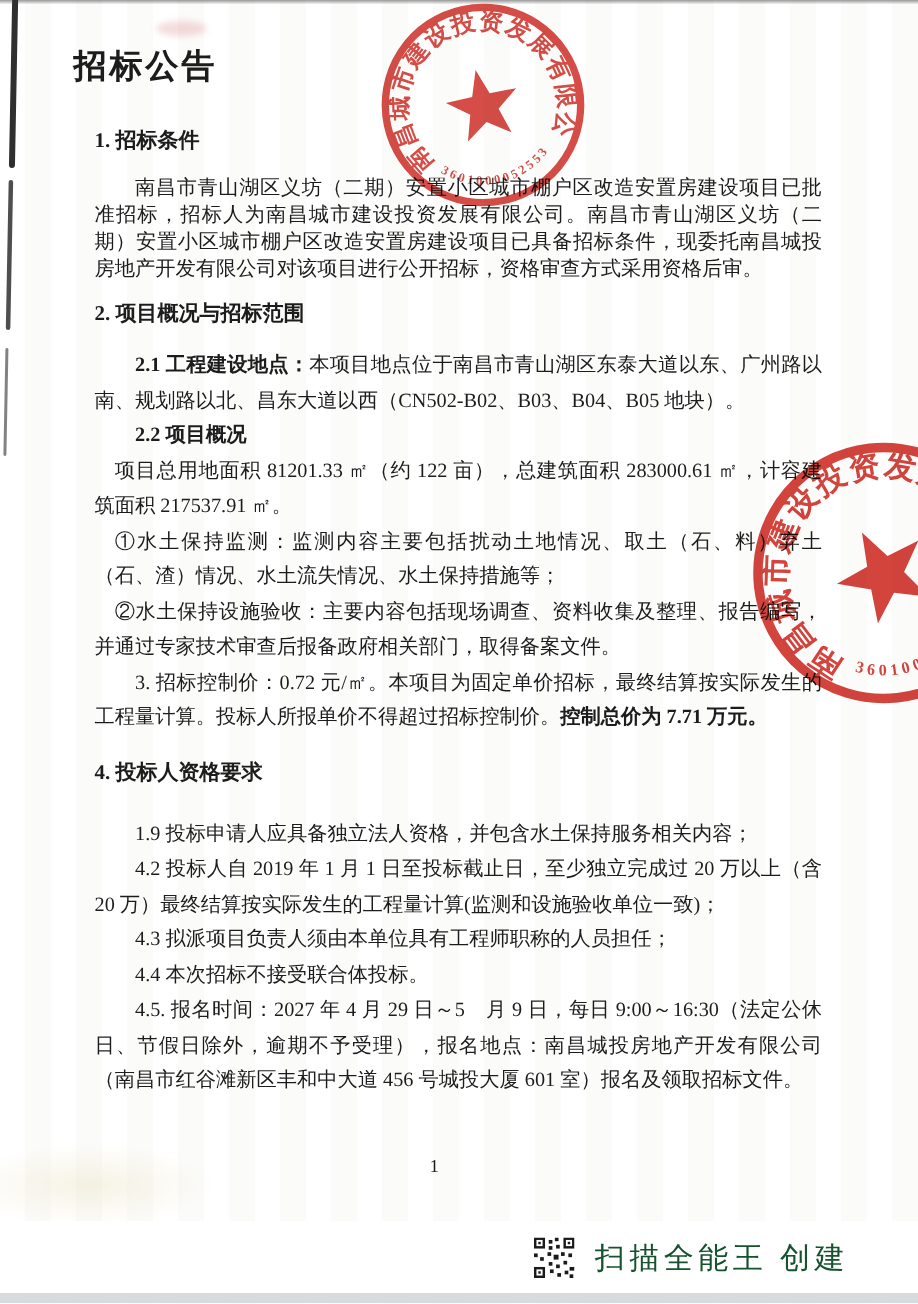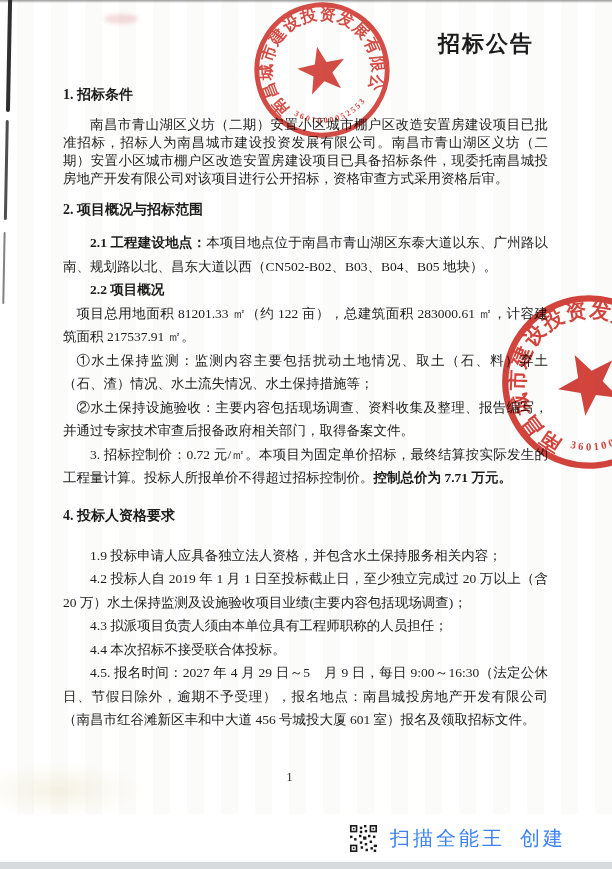--- a/index.html
+++ b/index.html
@@ -14,21 +14,21 @@
         background:linear-gradient(180deg,rgba(70,70,70,.55),rgba(120,120,120,0));}
   .edge-left{position:absolute;left:2px;top:-4px;width:12px;height:330px;transform:rotate(1.1deg);}
   .edge-left .seg{position:absolute;left:3px;background:#2f2f2f;border-radius:2px;}
   .edge-left .s1{top:0;height:116px;width:4px;}
   .edge-left .s2{top:124px;height:100px;width:3px;opacity:.85;}
   .edge-left .s3{top:236px;height:72px;width:2px;opacity:.6;}
   .smudge-red{position:absolute;left:104px;top:14px;width:34px;height:10px;border-radius:50%;
         background:rgba(205,80,80,.20);filter:blur(2px);}
   
   .content{position:absolute;left:63px;top:0;width:485px;padding-top:29px;}
-  .doc-title{margin:0 0 26px 0;text-align:right;transform:translateX(-14px);
+  .doc-title{margin:0 0 26px 0;text-align:left;transform:translateX(-14px);
         font-size:22px;font-weight:bold;letter-spacing:2px;}
   .content p{margin:0;font-size:13.5px;line-height:23.5px;text-align:justify;text-indent:2em;}
   .content p.tight{line-height:18px;}
   .content p.h{font-weight:bold;font-size:14px;margin:12px 0 12px 0;text-indent:0;line-height:19px;}
   .content p.sp{margin-top:16px;margin-bottom:19px;}
   .content p.i1{text-indent:1em;}
   .content span.b{font-weight:bold;}
   .content span.u{text-underline-offset:3px;text-decoration-thickness:1px;}
   .page-num{margin-top:38px;text-align:center;transform:translateX(-16px);
         font-size:12px;font-family:"Liberation Serif",serif;}
@@ -39,22 +39,22 @@
   .stamp svg{width:100%;height:100%;display:block;}
   .stamp .ring{fill:none;stroke:var(--stamp,#d0342c);stroke-width:7;}
   .stamp .star{fill:var(--stamp,#d0342c);}
   .stamp text{fill:var(--stamp,#d0342c);font-family:"Liberation Serif","DejaVu Serif",serif;font-weight:bold;}
   .stamp .company-t{font-size:23px;letter-spacing:1.5px;}
   .stamp .serial-t{font-size:12px;letter-spacing:3px;}
   
   .watermark{position:absolute;left:0;right:0;top:814px;height:48px;background:#ffffff;
         display:flex;align-items:center;justify-content:flex-end;padding-right:46px;box-sizing:border-box;}
   .qr{width:27px;height:27px;margin-right:13px;}
-  .wm-text{font-size:20px;color:#3b82f6;letter-spacing:3px;
-        font-family:Liberation Mono, monospace;}
+  .wm-text{font-size:20px;color:#14532d;letter-spacing:3px;
+        font-family:Liberation Sans, sans-serif;}
   .bottom-bar{position:absolute;left:0;right:0;bottom:0;height:7px;background:#d8dbde;}
 </style>
 </head>
 <body>
 
 <div class="scan">
 
   <div class="edge-top"></div>
   <div class="edge-left">
     <div class="seg s1"></div>
@@ -70,21 +70,21 @@
         <p class="tight"><span class="u">南昌市青山湖区义坊（二期）安置小区城市棚户区改造安置房建设项目</span><span>已批准招标，招标人为南昌城市建设投资发展有限公司。</span><span class="u">南昌市青山湖区义坊（二期）安置小区城市棚户区改造安置房建设项目</span><span>已具备招标条件，现委托</span><span class="u">南昌城投房地产开发有限公司</span><span>对该项目进行公开招标，资格审查方式采用</span><span class="u">资格后审</span><span>。</span></p>
         <p class="h"><span class="b">2.  项目概况与招标范围</span></p>
         <p><span class="b">2.1 工程建设地点：</span><span>本项目地点位于南昌市青山湖区东泰大道以东、广州路以南、规划路以北、昌东大道以西（CN502-B02、B03、B04、B05 地块）。</span></p>
         <p><span class="b">2.2 项目概况</span></p>
         <p class="i1"><span>项目总用地面积 81201.33 ㎡（约 122 亩），总建筑面积 283000.61 ㎡，计容建筑面积 217537.91 ㎡。</span></p>
         <p class="i1"><span>①水土保持监测：监测内容主要包括扰动土地情况、取土（石、料）弃土（石、渣）情况、水土流失情况、水土保持措施等；</span></p>
         <p class="i1"><span>②水土保持设施验收：主要内容包括现场调查、资料收集及整理、报告编写，并通过专家技术审查后报备政府相关部门，取得备案文件。</span></p>
         <p><span>3.  招标控制价：0.72 元/㎡。本项目为固定单价招标，最终结算按实际发生的工程量计算。投标人所报单价不得超过招标控制价。</span><span class="b">控制总价为 7.71 万元。</span></p>
         <p class="h sp"><span class="b">4. 投标人资格要求</span></p>
         <p><span>1.9 投标申请人应具备独立法人资格，并包含水土保持服务相关内容；</span></p>
-        <p><span>4.2 投标人自 2019 年 1 月 1 日至投标截止日，至少独立完成过 20 万以上（含 20 万）</span><span class="u">水土保持监测及设施验收项目业绩(主要内容包括现场调查)</span><span>；</span></p>
+        <p><span>4.2 投标人自 2019 年 1 月 1 日至投标截止日，至少独立完成过 20 万以上（含 20 万）</span><span class="u">最终结算按实际发生的工程量计算(监测和设施验收单位一致)</span><span>；</span></p>
         <p><span>4.3 拟派项目负责人须由本单位具有工程师职称的人员担任；</span></p>
         <p><span>4.4 本次招标不接受联合体投标。</span></p>
         <p><span>4.5. 报名时间：</span><span class="u">2027</span><span> 年</span><span class="u"> 4 </span><span>月</span><span class="u"> 29 </span><span>日～5</span><span class="u">　</span><span>月 </span><span class="u"> 9 </span><span>日，每日 9:00～16:30（法定公休日、节假日除外，逾期不予受理），报名地点：南昌城投房地产开发有限公司（南昌市红谷滩新区丰和中大道 456 号城投大厦 601 室）报名及领取招标文件。</span></p>
       </div>
     <div class="page-num">1</div>
   </div>
 
   <div class="stamp stamp-1">
     <svg viewBox="0 0 200 200" aria-hidden="true">
       <circle class="ring" cx="100" cy="100" r="93"></circle>

